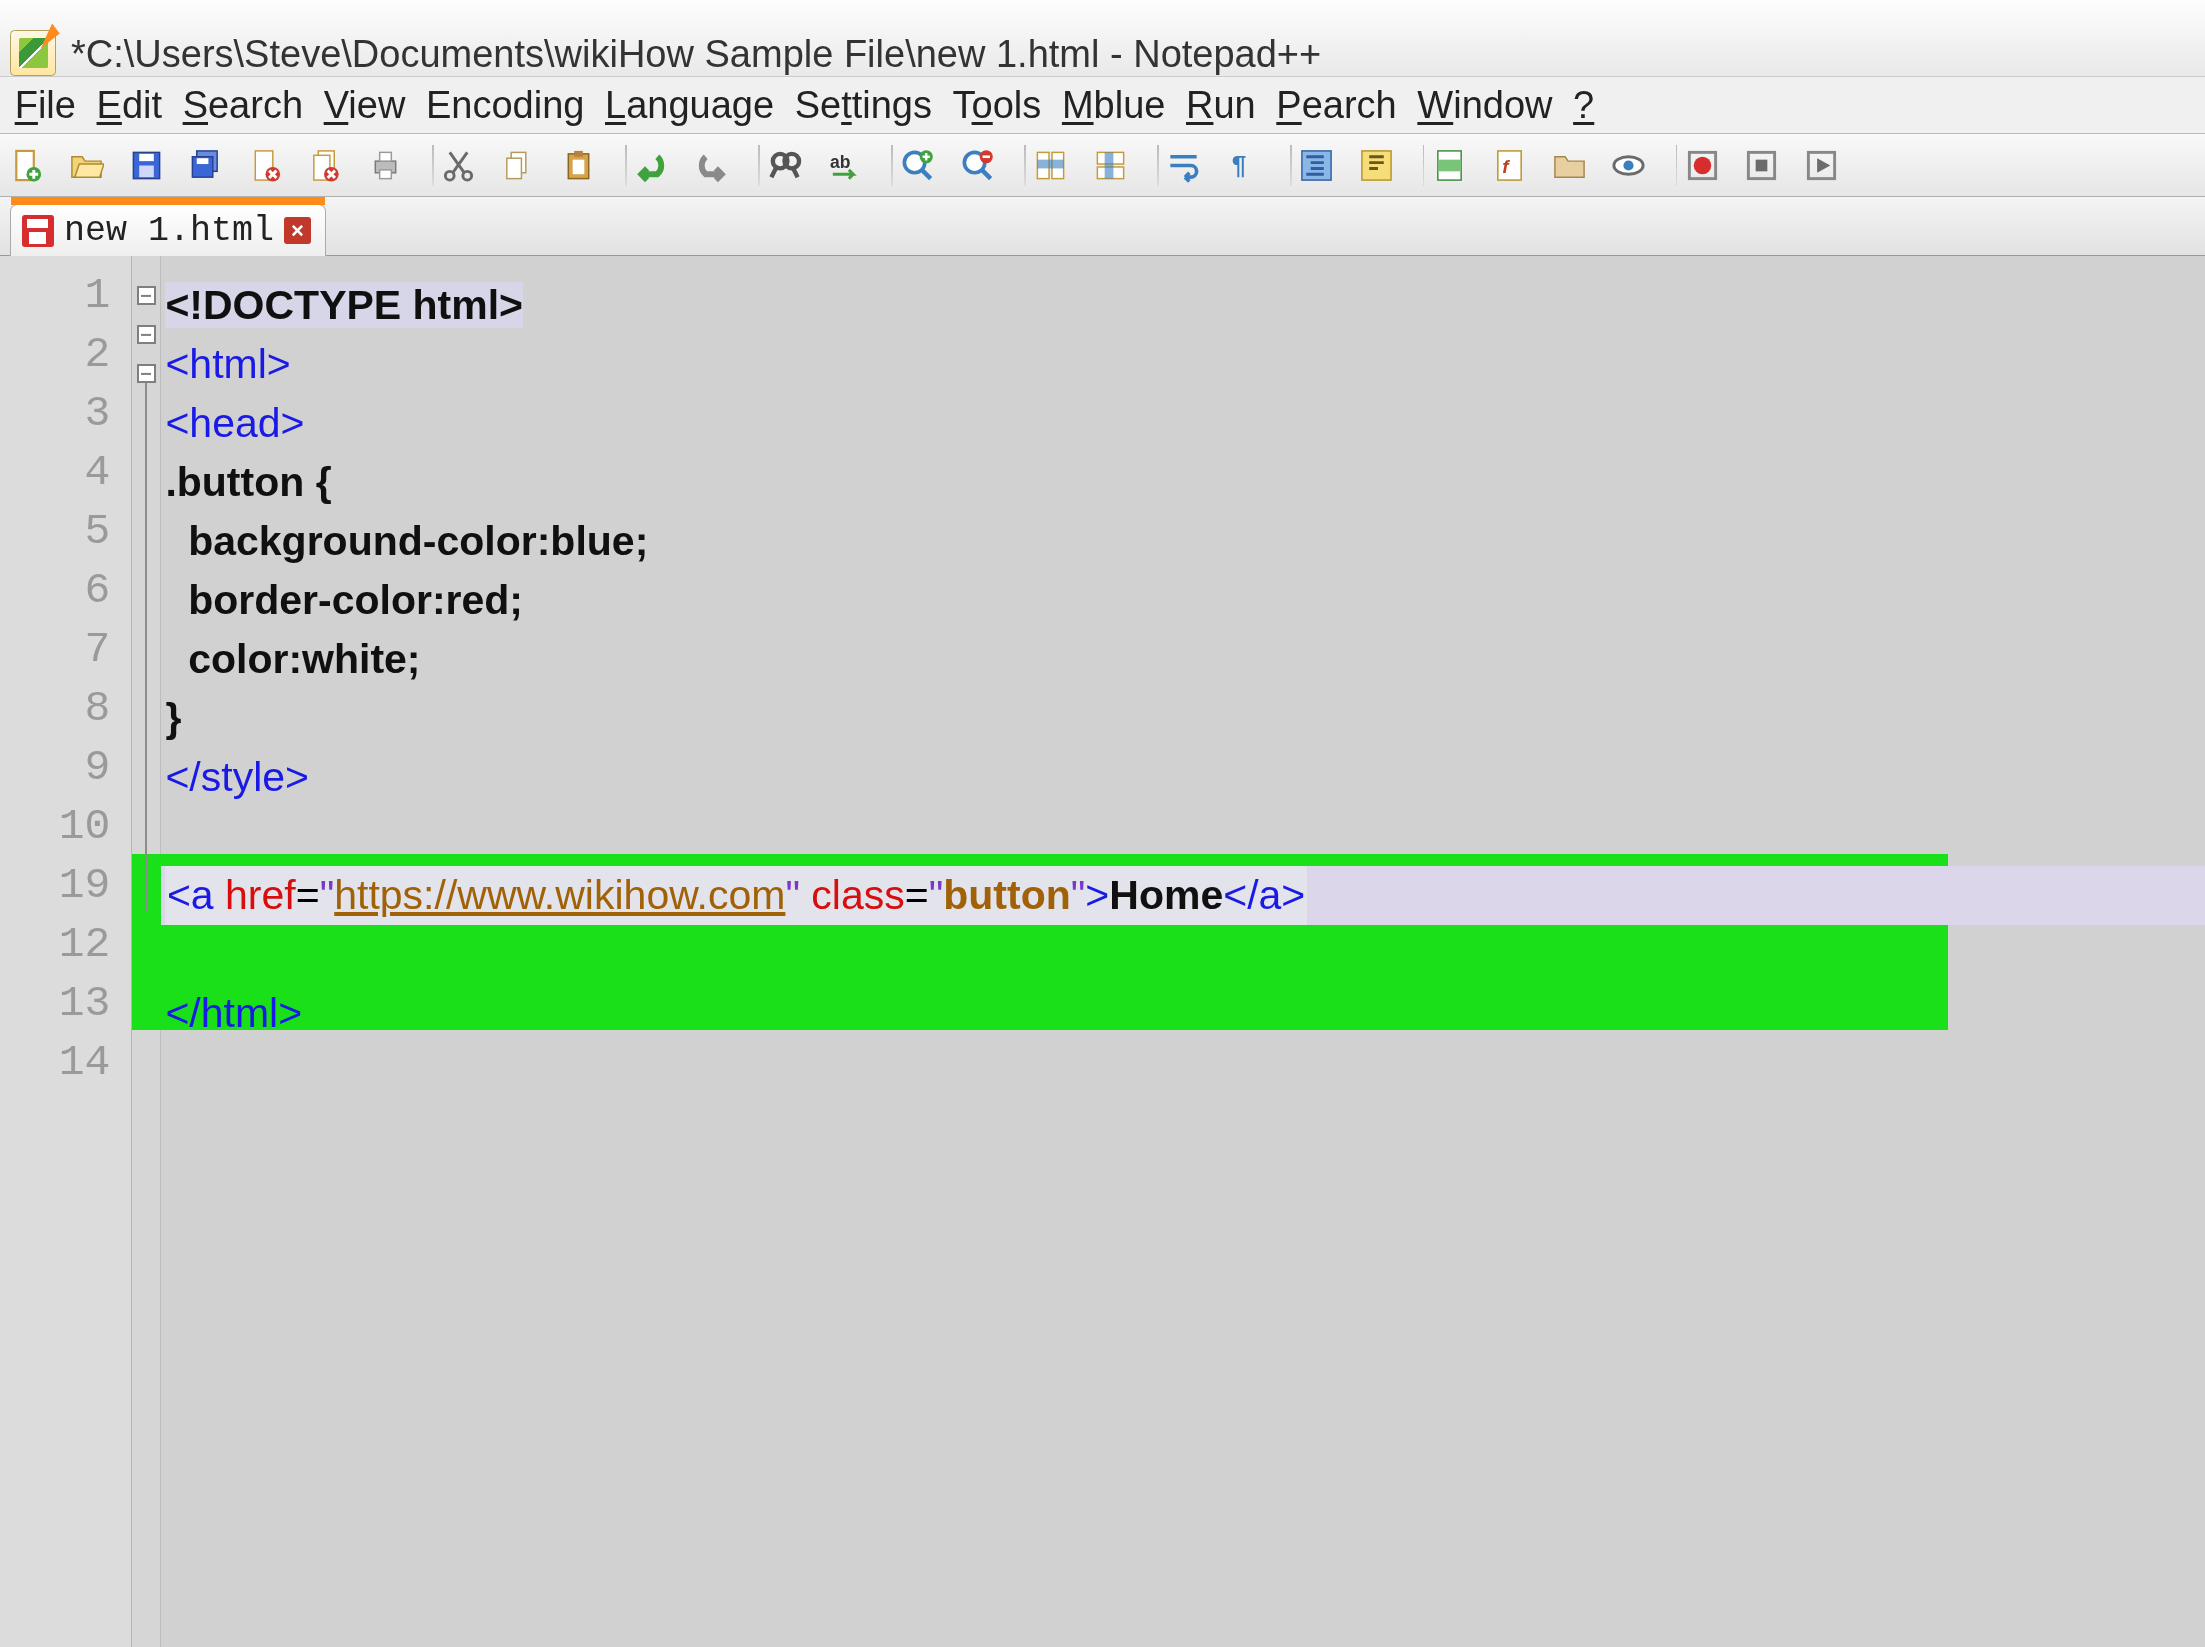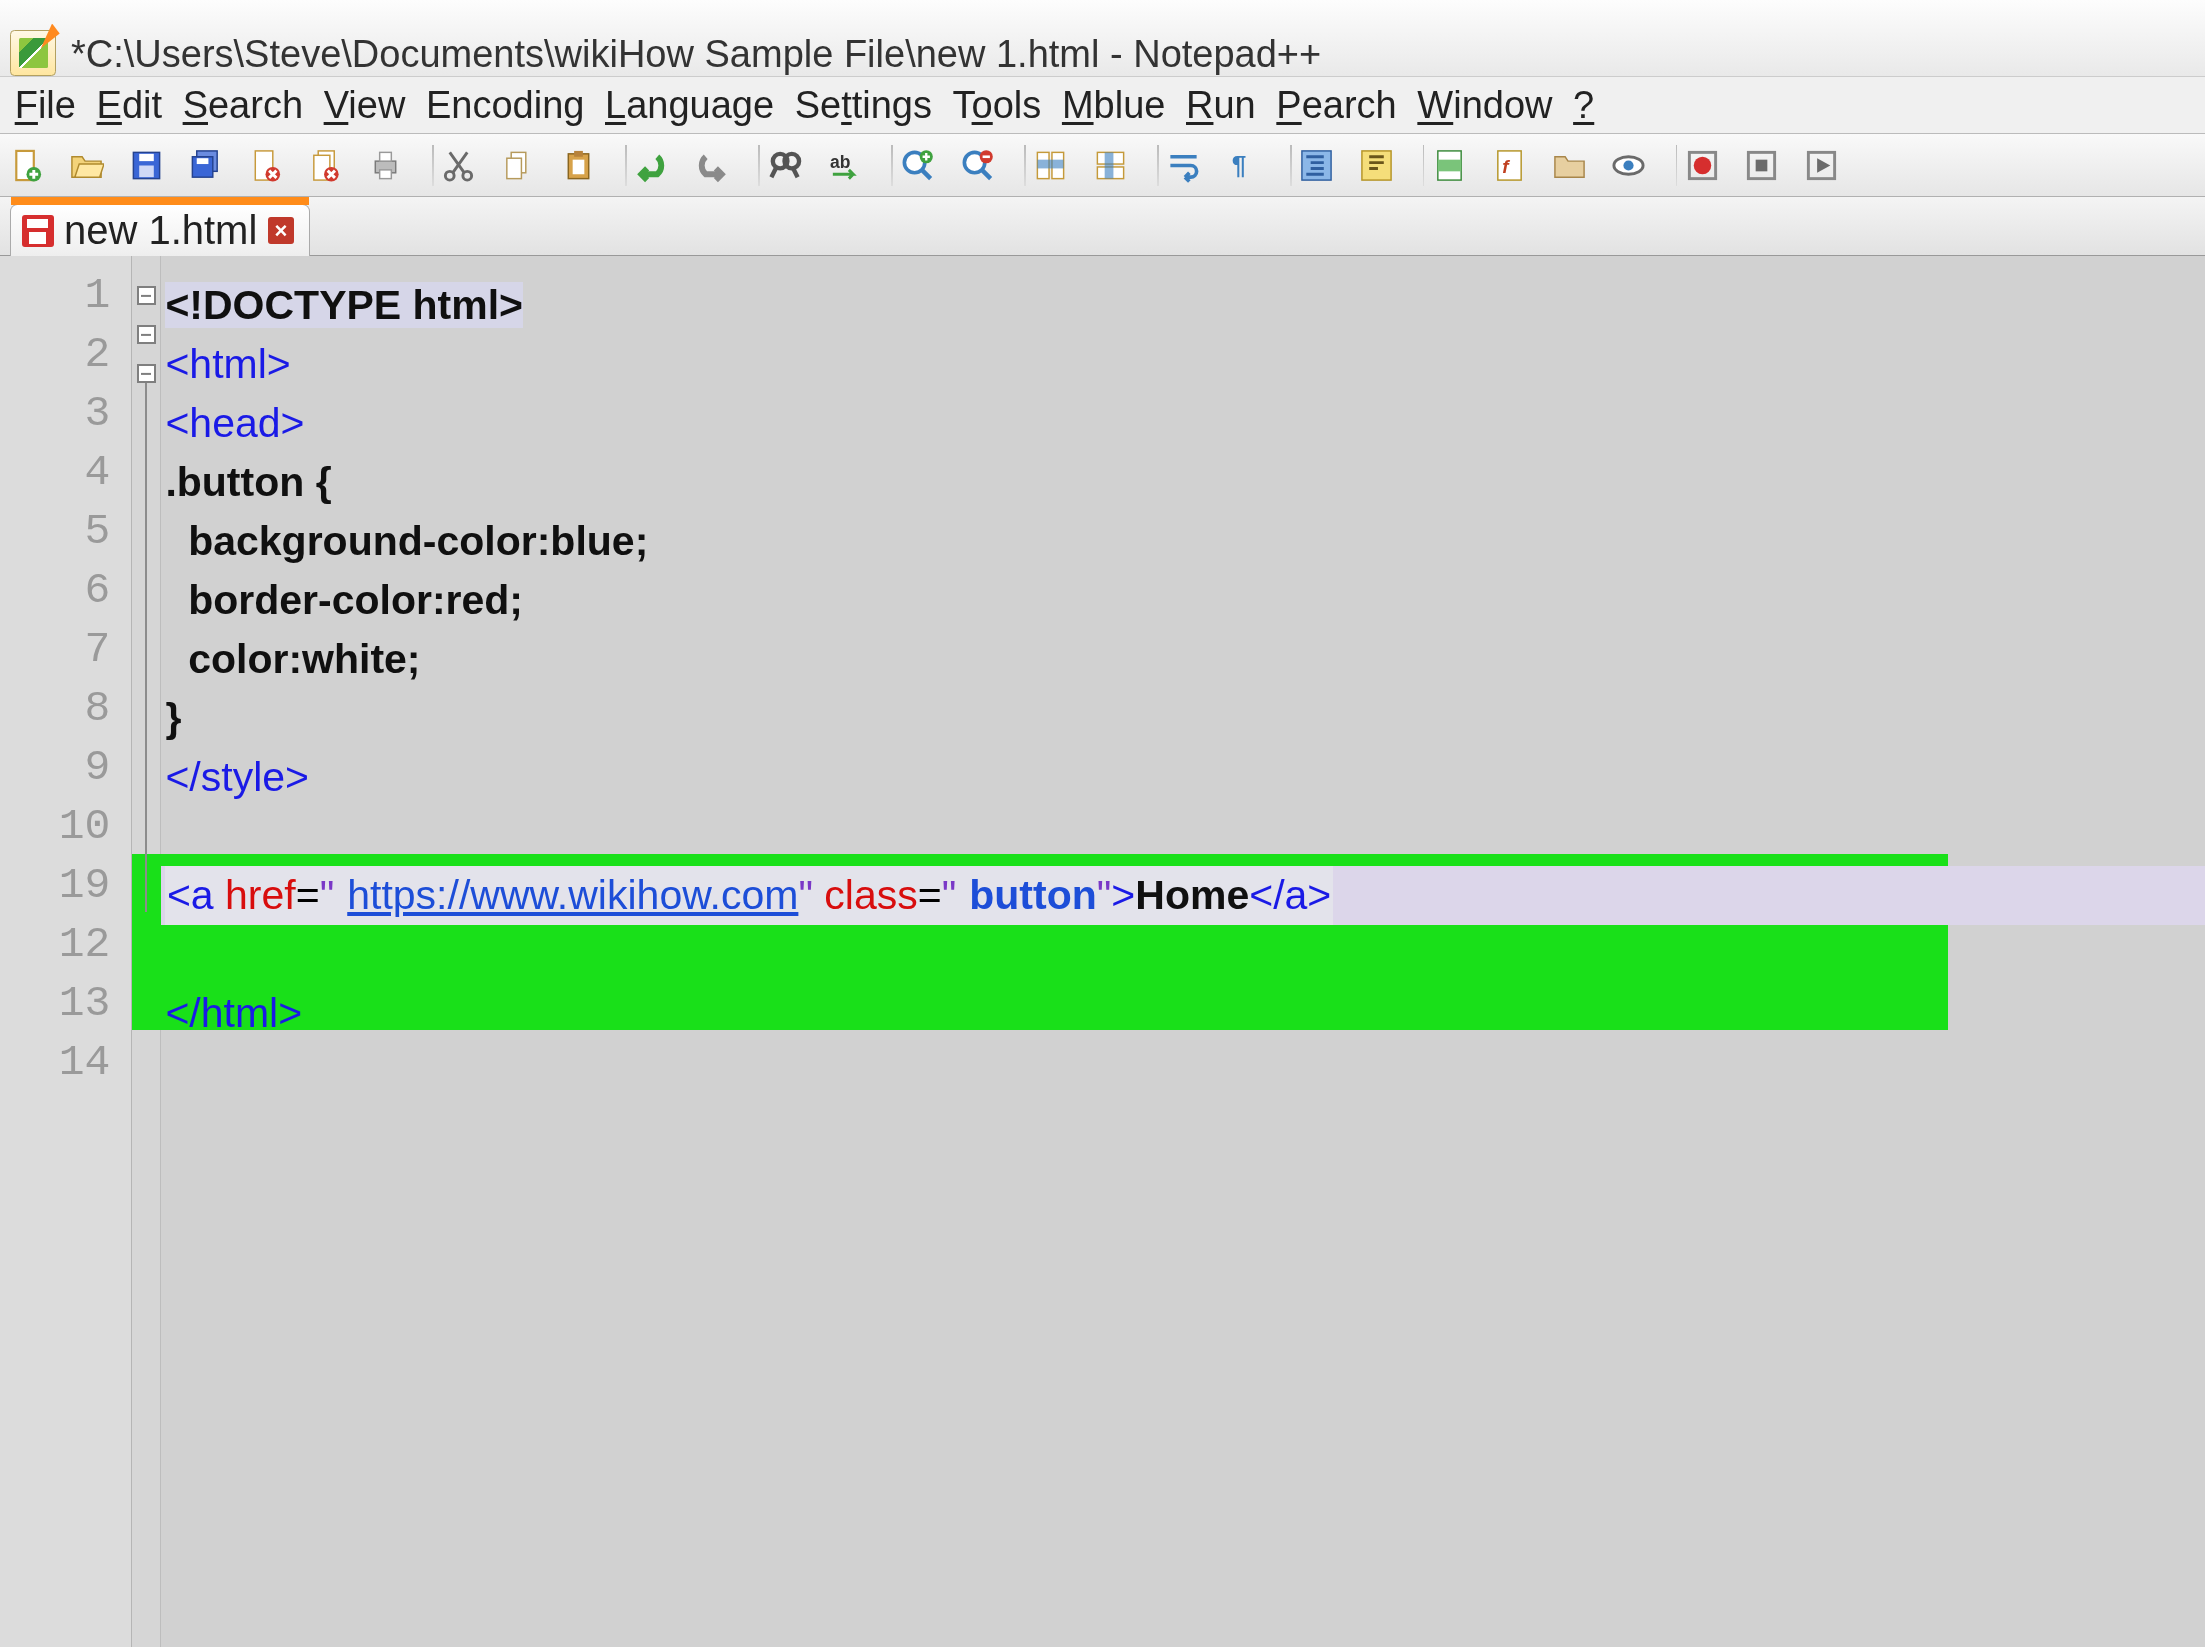--- a/index.html
+++ b/index.html
@@ -124,21 +124,21 @@
   .tab-save-icon::before {
     content: ""; position: absolute;
     left: 5.9px; right: 5.9px; top: 4.4px; height: 8.8px;
     background: #fff;
   }
   .tab-save-icon::after {
     content: ""; position: absolute;
     left: 7.4px; right: 7.4px; bottom: 2.9px; height: 11.8px;
     background: #fff;
   }
-  .tab-label { font-size: 40px; color: #222; }
+  .tab-label { font-size: 35px; color: #222; font-family: Liberation Mono, monospace; }
   .tab-close {
     width: 26.5px; height: 26.5px;
     background: #c0392b;
     display: flex; align-items: center; justify-content: center;
     color: #fff; font-size: 22px; font-weight: bold;
     border-radius: 2.9px;
     cursor: pointer;
   }
 
   
@@ -204,21 +204,21 @@
   }
   .code-line.current {
     background: #dcd6ea;
   }
 
   
   .c-punc  { color: #1a1ae6; }  
   .c-tag   { color: #1a1ae6; }
   .c-attr  { color: #d80d0d; }
   .c-op    { color: #000; }
-  .c-str   { color: #1d4ed8; text-decoration: underline; margin-left: 13px; }
+  .c-str   { color: #a16207; text-decoration: underline; }
   .c-str2  { color: #7a38c7; }
   .c-text  { color: #101010; font-weight: bold; }
   .c-css   { color: #101010; font-weight: bold; }
   .c-doctype-hl {
     background: #d6d6e8;
     color: #101010; font-weight: bold;
   }
 
   
   .green-highlight {

